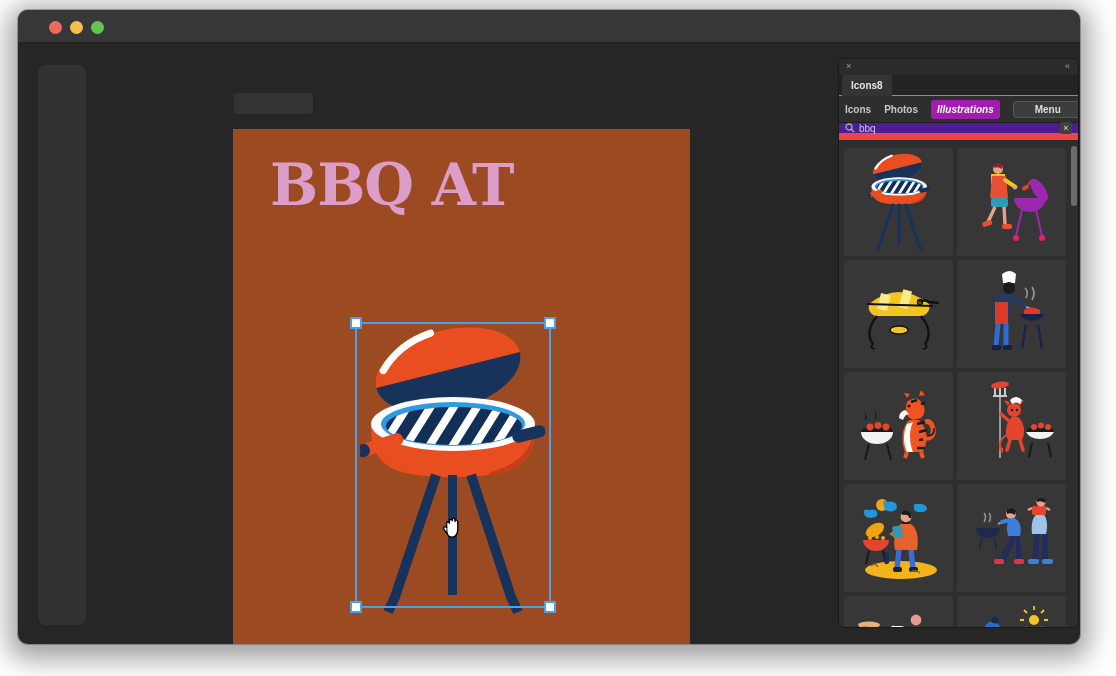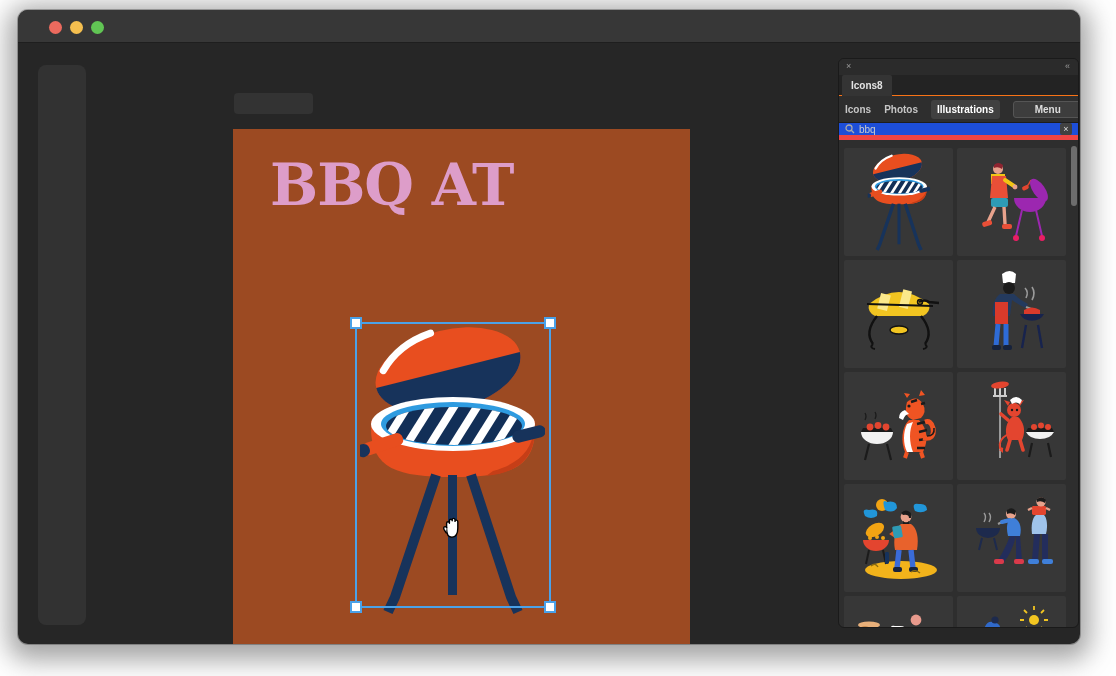--- a/index.html
+++ b/index.html
@@ -77,29 +77,29 @@
     position: absolute; left: 3px; top: 0; height: 21px; padding: 0 9px;
     background: #343434; color: #e3e3e3; font-size: 10px; font-weight: 700;
     display: flex; align-items: center; border-radius: 2px 2px 0 0;
   }
   .nav-row {
     position: absolute; left: 0; top: 37px; right: 0; height: 26px;
     display: flex; align-items: center; padding: 0 6px; gap: 13px;
   }
   .nav-tab { color: #c6c6c6; font-size: 10px; font-weight: 700; }
   .nav-tab.active {
-    background: #404040; color: #ffffff; padding: 4px 6px; border-radius: 3px;
+    background: #a21caf; color: #ffffff; padding: 4px 6px; border-radius: 3px; font-style: italic;
   }
   .menu-btn {
     margin-left: auto; background: #3d3d3d; border: 1px solid #555555; color: #dddddd;
     font-size: 10px; font-weight: 700; border-radius: 3px; padding: 2px 21px;
   }
   .search-row {
     position: absolute; left: 0; top: 63px; right: 0; height: 18px;
-    background: #1d4ed8; border-top: 1px solid #1d1d1d; border-bottom: 5px solid #ef4444;
+    background: #4c1d95; border-top: 1px solid #1d1d1d; border-bottom: 7px solid #ef4444;
     display: flex; align-items: center; padding: 0 6px; gap: 4px;
   }
   .search-input {
     flex: 1; background: transparent; border: none; outline: none;
     color: #cccccc; font-size: 10px; font-family: "Liberation Sans", sans-serif;
   }
   .clear-btn {
     width: 12px; height: 12px; background: #414141; border-radius: 2px; border: none;
     color: #dddddd; font-size: 9px; line-height: 10px; text-align: center; padding: 0;
   }

